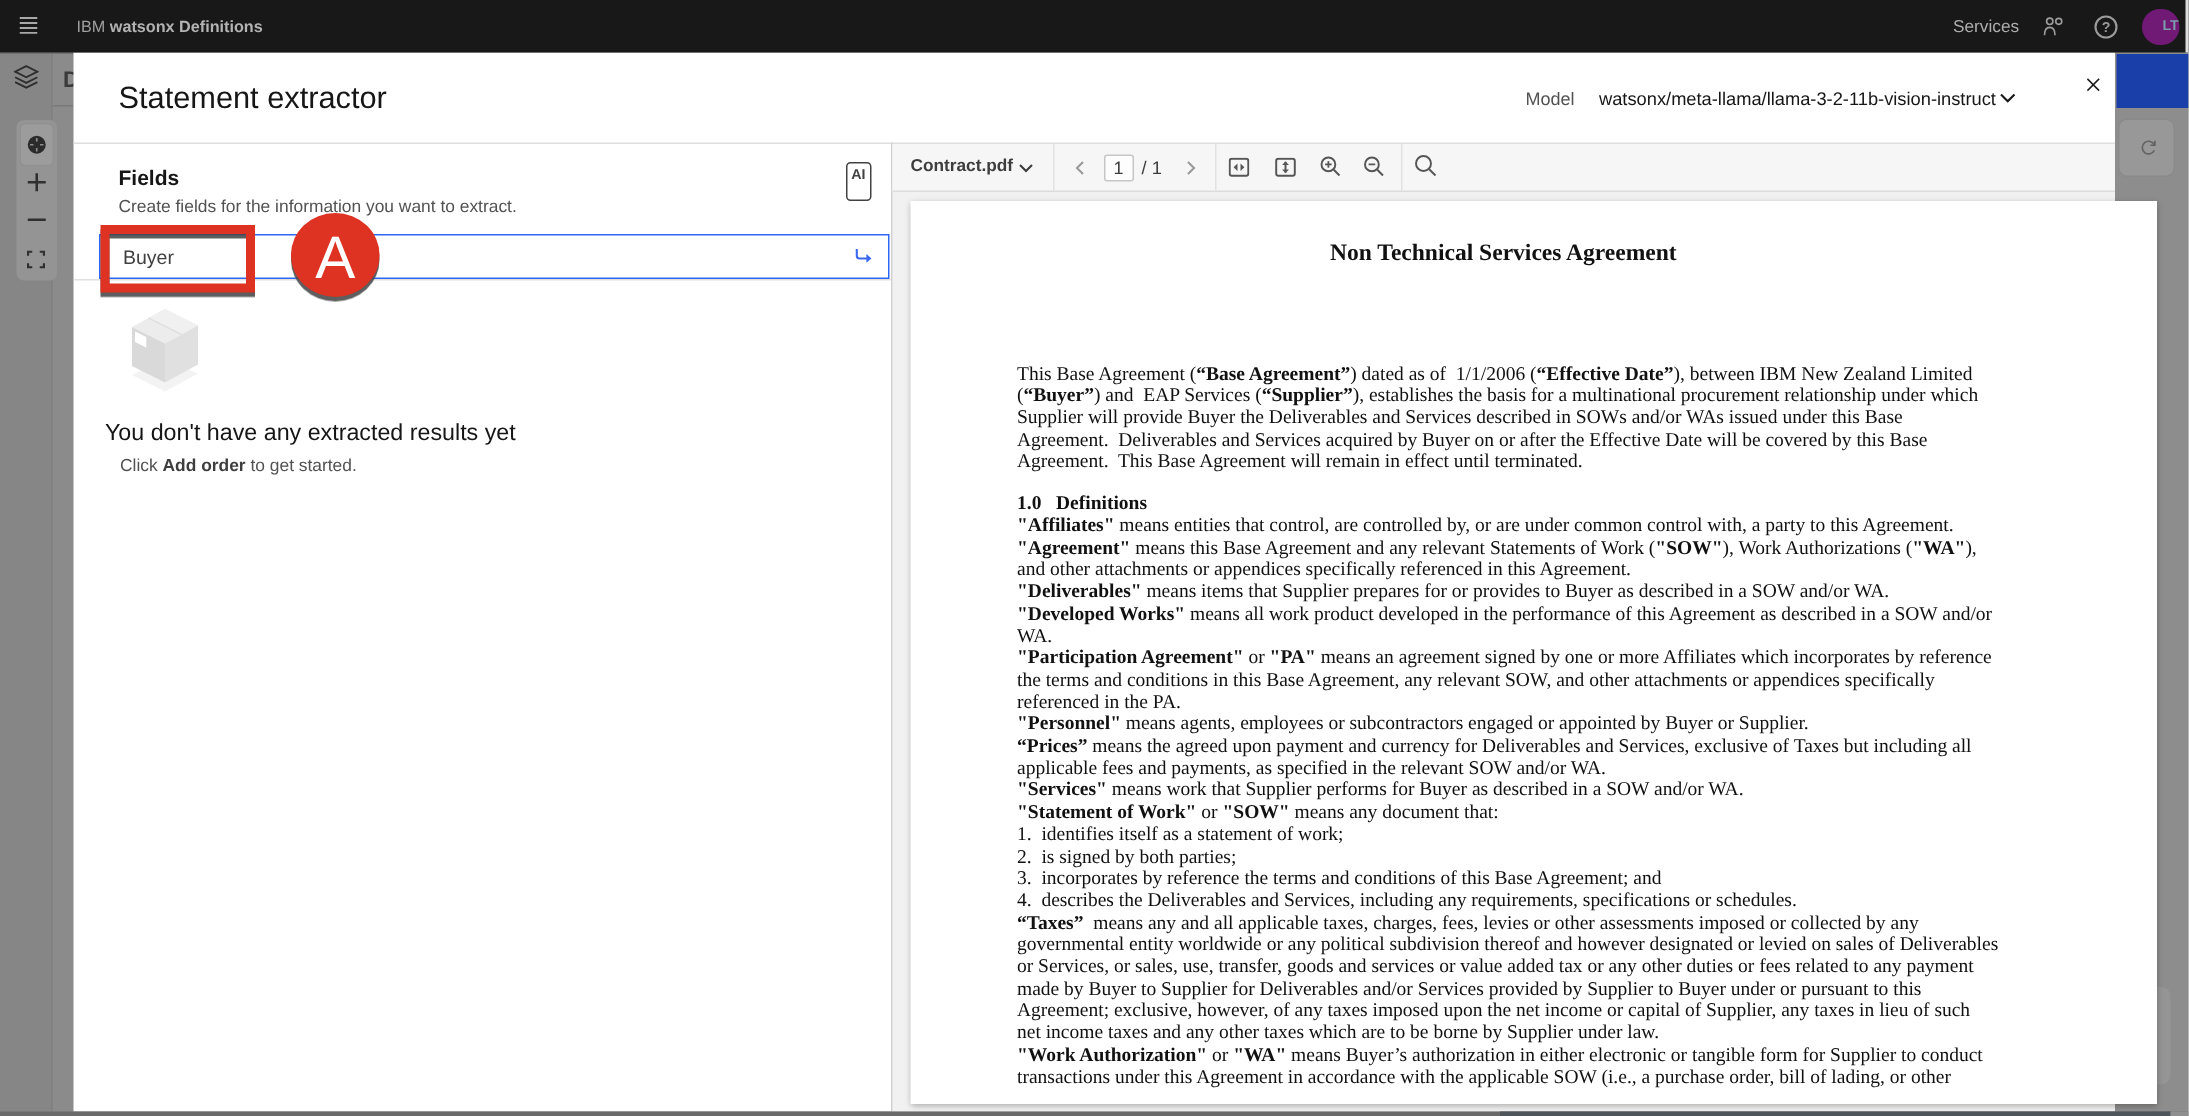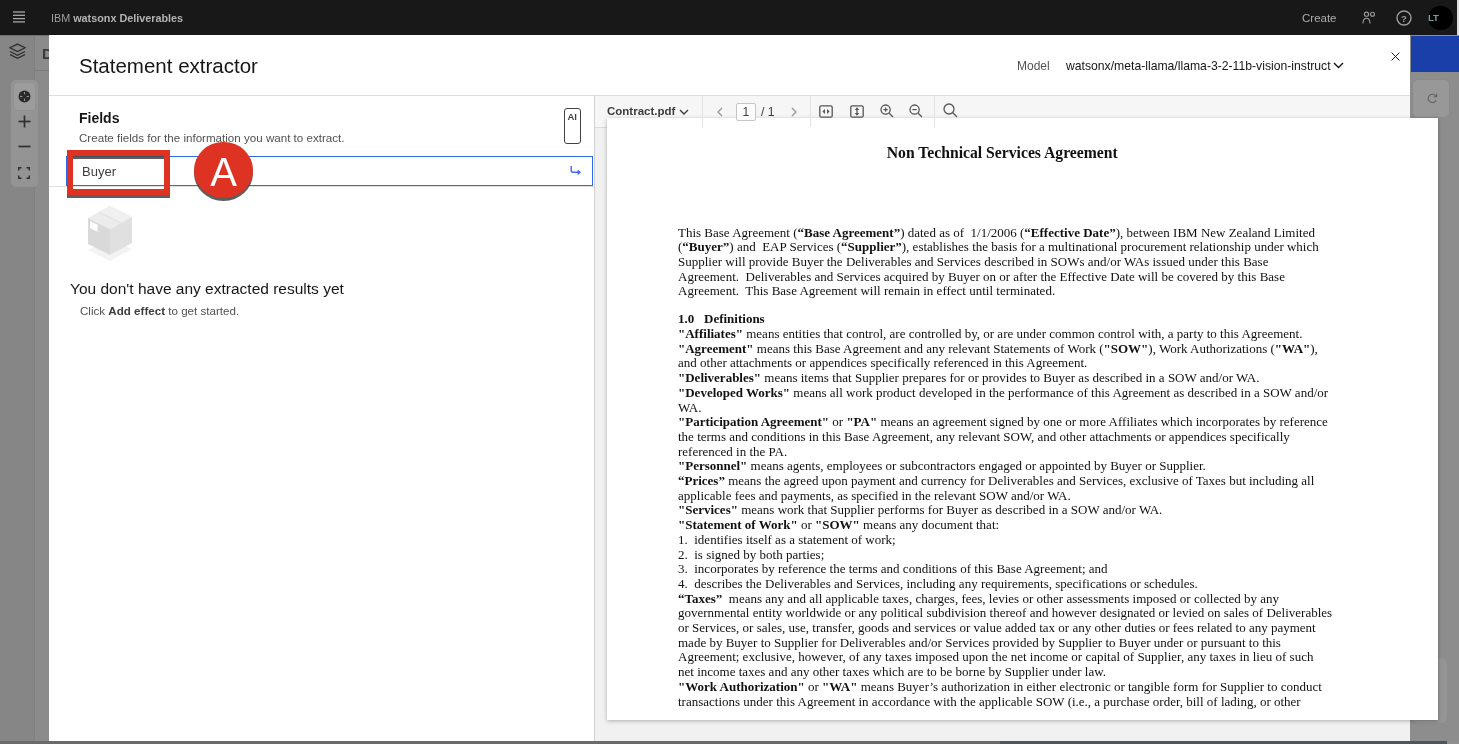--- a/index.html
+++ b/index.html
@@ -13,37 +13,37 @@
 <div class="abs" style="left:0;top:0;width:1459px;height:35px;background:#181818;z-index:50;"></div>
 
 <svg class="abs" style="left:13px;top:11px;z-index:51;" width="12" height="13" viewBox="0 0 12 13">
   <g stroke="#a8a8a8" stroke-width="1.3">
     <line x1="0" y1="1" x2="12" y2="1"></line>
       <line x1="0" y1="4.3" x2="12" y2="4.3"></line>
     <line x1="0" y1="7.6" x2="12" y2="7.6"></line>
       <line x1="0" y1="10.9" x2="12" y2="10.9"></line>
   </g>
 </svg>
-<div class="abs" style="left:51px;top:12px;z-index:51;font-size:10.8px;color:#9f9f9f;">IBM&nbsp;<span style="font-weight:700;color:#b3b3b3;">watsonx Deliverables</span></div>
-<div class="abs" style="left:1302px;top:12px;z-index:51;font-size:11.5px;color:#adadad;">Create</div>
+<div class="abs" style="left:51px;top:12px;z-index:51;font-size:10.8px;color:#9f9f9f;">IBM&nbsp;<span style="font-weight:700;color:#b3b3b3;">watsonx Definitions</span></div>
+<div class="abs" style="left:1302px;top:12px;z-index:51;font-size:11.5px;color:#adadad;">Services</div>
 
 <svg class="abs" style="left:1361px;top:11px;z-index:51;" width="15" height="13" viewBox="0 0 15 13">
   <g stroke="#9c9c9c" stroke-width="1.1" fill="none">
     <circle cx="5.5" cy="3.2" r="2.1"></circle>
     <path d="M2 12.5 C2 8.8 3.5 7.2 5.5 7.2 C7.5 7.2 9 8.8 9 12.5"></path>
     <circle cx="11.5" cy="3.2" r="2.0"></circle>
   </g>
 </svg>
 
 <svg class="abs" style="left:1396px;top:10px;z-index:51;" width="16" height="16" viewBox="0 0 16 16">
   <circle cx="8" cy="8" r="7" fill="none" stroke="#9c9c9c" stroke-width="1.4"></circle>
   <text x="8" y="11.6" font-size="9.5" font-weight="700" fill="#9c9c9c" text-anchor="middle" font-family="Liberation Sans">?</text>
 </svg>
 
-<div class="abs" style="left:1428px;top:5.5px;z-index:51;width:24.5px;height:24.5px;border-radius:50%;background:#000000;color:#7d9aab;font-size:9.5px;font-weight:700;text-align:left;line-height:24.5px;">LT</div>
+<div class="abs" style="left:1428px;top:5.5px;z-index:51;width:24.5px;height:24.5px;border-radius:50%;background:#701a75;color:#7d9aab;font-size:9.5px;font-weight:700;text-align:right;line-height:24.5px;">LT</div>
 
 <div class="abs" style="left:0;top:35px;width:49px;height:1px;background:#717171;z-index:6;"></div>
 <div class="abs" style="left:0;top:35px;width:49px;height:706px;background:#8b8b8b;z-index:1;"></div>
 <div class="abs" style="left:0;top:35px;width:34px;height:706px;background:#868686;z-index:2;"></div>
 <div class="abs" style="left:34px;top:35px;width:1px;height:706px;background:#7f7f7f;z-index:3;"></div>
 
 <svg class="abs" style="left:9px;top:43px;z-index:4;" width="17" height="17" viewBox="0 0 16 16">
   <g fill="none" stroke="#2f2f2f" stroke-width="1.2">
     <path d="M8 1 L15 4.5 L8 8 L1 4.5 Z"></path>
     <path d="M1 8 L8 11.5 L15 8"></path>
@@ -108,41 +108,41 @@
 </svg>
 <div class="abs" style="left:1017px;top:59px;z-index:11;font-size:12px;color:#525252;">Model</div>
 <div class="abs" style="left:1066px;top:58.5px;z-index:11;font-size:12.2px;color:#161616;text-align:right;">watsonx/meta-llama/llama-3-2-11b-vision-instruct</div>
 <svg class="abs" style="left:1333px;top:62px;z-index:11;" width="11" height="7" viewBox="0 0 11 7">
   <path d="M1 1 L5.5 5.5 L10 1" fill="none" stroke="#161616" stroke-width="1.4"></path>
 </svg>
 <div class="abs" style="left:48.6px;top:94.5px;width:1361.4px;height:1px;background:#dedede;z-index:11;"></div>
 
 <div class="abs" style="left:79px;top:110px;z-index:11;font-size:14px;font-weight:700;color:#161616;">Fields</div>
 <div class="abs" style="left:79px;top:131px;z-index:11;font-size:11.6px;color:#525252;">Create fields for the information you want to extract.</div>
-<div class="abs" style="left:563.5px;top:108px;width:17.5px;height:36px;border:1.7px solid #424242;border-radius:3px;box-sizing:border-box;z-index:11;font-size:9.5px;font-weight:700;color:#424242;text-align:center;line-height:15px;">AI</div>
+<div class="abs" style="left:563.5px;top:108px;width:17.5px;height:26px;border:1.7px solid #424242;border-radius:3px;box-sizing:border-box;z-index:11;font-size:9.5px;font-weight:700;color:#424242;text-align:center;line-height:15px;">AI</div>
 
 <div class="abs" style="left:48.6px;top:185.6px;width:545.4px;height:1px;background:#e0e0e0;z-index:11;"></div>
 <div class="abs" style="left:66px;top:155.5px;width:527px;height:30.5px;background:#fff;border:1.5px solid #2f66f2;box-sizing:border-box;z-index:12;"></div>
 <div class="abs" style="left:82px;top:164px;z-index:13;font-size:13px;color:#404040;">Buyer</div>
 <svg class="abs" style="left:570px;top:166px;z-index:13;" width="12" height="9" viewBox="0 0 12 9">
   <path d="M1.2 0 V4.5 a1.8 1.8 0 0 0 1.8 1.8 H8" fill="none" stroke="#3b68f5" stroke-width="1.4"></path>
   <path d="M7.6 3.4 L11 6.3 L7.6 9.2 Z" fill="#3b68f5"></path>
 </svg>
 
 <svg class="abs" style="left:84px;top:202px;z-index:11;" width="54" height="64" viewBox="0 0 54 64">
   <polygon points="4,48 26,59 48,47 26,37" fill="#f3f3f3"></polygon>
   <polygon points="26,4 48,15 26,27 4,16" fill="#ececec"></polygon>
   <polygon points="26,4 48,15 37,21 15,10" fill="#f0f0f0"></polygon>
   <polyline points="15,10 37,21" fill="none" stroke="#e0e0e0" stroke-width="1"></polyline>
   <polygon points="4,16 26,27 26,53 4,42" fill="#d9d9d9"></polygon>
   <polygon points="48,15 26,27 26,53 48,41" fill="#e0e0e0"></polygon>
   <polygon points="6,19 13.5,22.7 13.5,29.7 6,26" fill="#ffffff"></polygon>
 </svg>
 <div class="abs" style="left:70px;top:280px;z-index:11;font-size:15.5px;color:#161616;">You don't have any extracted results yet</div>
-<div class="abs" style="left:80px;top:304px;z-index:11;font-size:11.6px;color:#525252;">Click <b style="color:#3d3d3d;">Add effect</b> to get started.</div>
+<div class="abs" style="left:80px;top:304px;z-index:11;font-size:11.6px;color:#525252;">Click <b style="color:#3d3d3d;">Add order</b> to get started.</div>
 
 <div class="abs" style="left:594px;top:95px;width:1px;height:646px;background:#d0d0d0;z-index:11;"></div>
 
 <div class="abs" style="left:595px;top:95.5px;width:815px;height:32px;background:#f6f6f6;border-bottom:1px solid #dcdcdc;box-sizing:border-box;z-index:11;"></div>
 <div class="abs" style="left:607px;top:105px;z-index:12;font-size:11.5px;font-weight:700;color:#3d3d3d;">Contract.pdf</div>
 <svg class="abs" style="left:679px;top:109px;z-index:12;" width="10" height="7" viewBox="0 0 10 7">
   <path d="M1 1 L5 5 L9 1" fill="none" stroke="#3d3d3d" stroke-width="1.4"></path>
 </svg>
 <div class="abs" style="left:702px;top:95.5px;width:1px;height:31px;background:#e2e2e2;z-index:12;"></div>
 <svg class="abs" style="left:716px;top:107px;z-index:12;" width="7" height="10" viewBox="0 0 7 10">
@@ -181,21 +181,21 @@
   <line x1="3.4" y1="5.6" x2="7.8" y2="5.6" stroke="#565656" stroke-width="1.2"></line>
 </svg>
 <div class="abs" style="left:934px;top:95.5px;width:1px;height:31px;background:#e2e2e2;z-index:12;"></div>
 
 <svg class="abs" style="left:943px;top:103px;z-index:12;" width="15" height="15" viewBox="0 0 15 15">
   <circle cx="6" cy="6" r="5" fill="none" stroke="#565656" stroke-width="1.3"></circle>
   <line x1="9.8" y1="9.8" x2="14" y2="14" stroke="#565656" stroke-width="1.3"></line>
 </svg>
 
 <div class="abs" style="left:595px;top:127.5px;width:815px;height:613.5px;background:#f1f1f1;z-index:10;"></div>
-<div id="page" class="abs" style="left:606.5px;top:118px;width:831px;height:601.5px;background:#ffffff;box-shadow:0 1px 4px rgba(0,0,0,0.28);z-index:11;overflow:hidden;font-family:'Liberation Serif',serif;color:#111;">
+<div id="page" class="abs" style="left:606.5px;top:134px;width:831px;height:601.5px;background:#ffffff;box-shadow:0 1px 4px rgba(0,0,0,0.28);z-index:11;overflow:hidden;font-family:'Liberation Serif',serif;color:#111;">
   <div style="position:absolute;left:0;top:25.5px;width:791.5px;text-align:center;font-size:15.7px;font-weight:700;">Non Technical Services Agreement</div>
   <div id="para1" style="position:absolute;left:71.5px;top:107.5px;font-size:13px;line-height:14.7px;white-space:nowrap;">This Base Agreement (<b>“Base Agreement”</b>) dated as of&nbsp; 1/1/2006 (<b>“Effective Date”</b>), between IBM New Zealand Limited<br>(<b>“Buyer”</b>) and&nbsp; EAP Services (<b>“Supplier”</b>), establishes the basis for a multinational procurement relationship under which<br>Supplier will provide Buyer the Deliverables and Services described in SOWs and/or WAs issued under this Base<br>Agreement.&nbsp; Deliverables and Services acquired by Buyer on or after the Effective Date will be covered by this Base<br>Agreement.&nbsp; This Base Agreement will remain in effect until terminated.</div>
   <div id="para2" style="position:absolute;left:71.5px;top:194.3px;font-size:13px;line-height:14.7px;white-space:nowrap;"><b>1.0&nbsp;&nbsp; Definitions</b><br><b>"Affiliates"</b> means entities that control, are controlled by, or are under common control with, a party to this Agreement.<br><b>"Agreement"</b> means this Base Agreement and any relevant Statements of Work (<b>"SOW"</b>), Work Authorizations (<b>"WA"</b>),<br>and other attachments or appendices specifically referenced in this Agreement.<br><b>"Deliverables"</b> means items that Supplier prepares for or provides to Buyer as described in a SOW and/or WA.<br><b>"Developed Works"</b> means all work product developed in the performance of this Agreement as described in a SOW and/or<br>WA.<br><b>"Participation Agreement"</b> or <b>"PA"</b> means an agreement signed by one or more Affiliates which incorporates by reference<br>the terms and conditions in this Base Agreement, any relevant SOW, and other attachments or appendices specifically<br>referenced in the PA.<br><b>"Personnel"</b> means agents, employees or subcontractors engaged or appointed by Buyer or Supplier.<br><b>“Prices”</b> means the agreed upon payment and currency for Deliverables and Services, exclusive of Taxes but including all<br>applicable fees and payments, as specified in the relevant SOW and/or WA.<br><b>"Services"</b> means work that Supplier performs for Buyer as described in a SOW and/or WA.<br><b>"Statement of Work"</b> or <b>"SOW"</b> means any document that:<br>1.&nbsp; identifies itself as a statement of work;<br>2.&nbsp; is signed by both parties;<br>3.&nbsp; incorporates by reference the terms and conditions of this Base Agreement; and<br>4.&nbsp; describes the Deliverables and Services, including any requirements, specifications or schedules.<br><b>“Taxes”</b>&nbsp; means any and all applicable taxes, charges, fees, levies or other assessments imposed or collected by any<br>governmental entity worldwide or any political subdivision thereof and however designated or levied on sales of Deliverables<br>or Services, or sales, use, transfer, goods and services or value added tax or any other duties or fees related to any payment<br>made by Buyer to Supplier for Deliverables and/or Services provided by Supplier to Buyer under or pursuant to this<br>Agreement; exclusive, however, of any taxes imposed upon the net income or capital of Supplier, any taxes in lieu of such<br>net income taxes and any other taxes which are to be borne by Supplier under law.<br><b>"Work Authorization"</b> or <b>"WA"</b> means Buyer’s authorization in either electronic or tangible form for Supplier to conduct<br>transactions under this Agreement in accordance with the applicable SOW (i.e., a purchase order, bill of lading, or other</div>
 </div>
 
 <div class="abs" style="left:67px;top:149.5px;width:103px;height:45.5px;border:6.5px solid #de3222;box-sizing:border-box;z-index:30;filter:drop-shadow(0 3.4px 0 rgba(72,72,72,0.88));"></div>
 <div class="abs" style="left:194px;top:142px;width:59px;height:55.5px;border-radius:50%;background:#de3222;z-index:30;filter:drop-shadow(0 3.8px 0 rgba(72,72,72,0.88));text-align:center;">
   <span style="font-size:40px;color:#fff;line-height:61px;font-weight:400;">A</span>
 </div>
 

